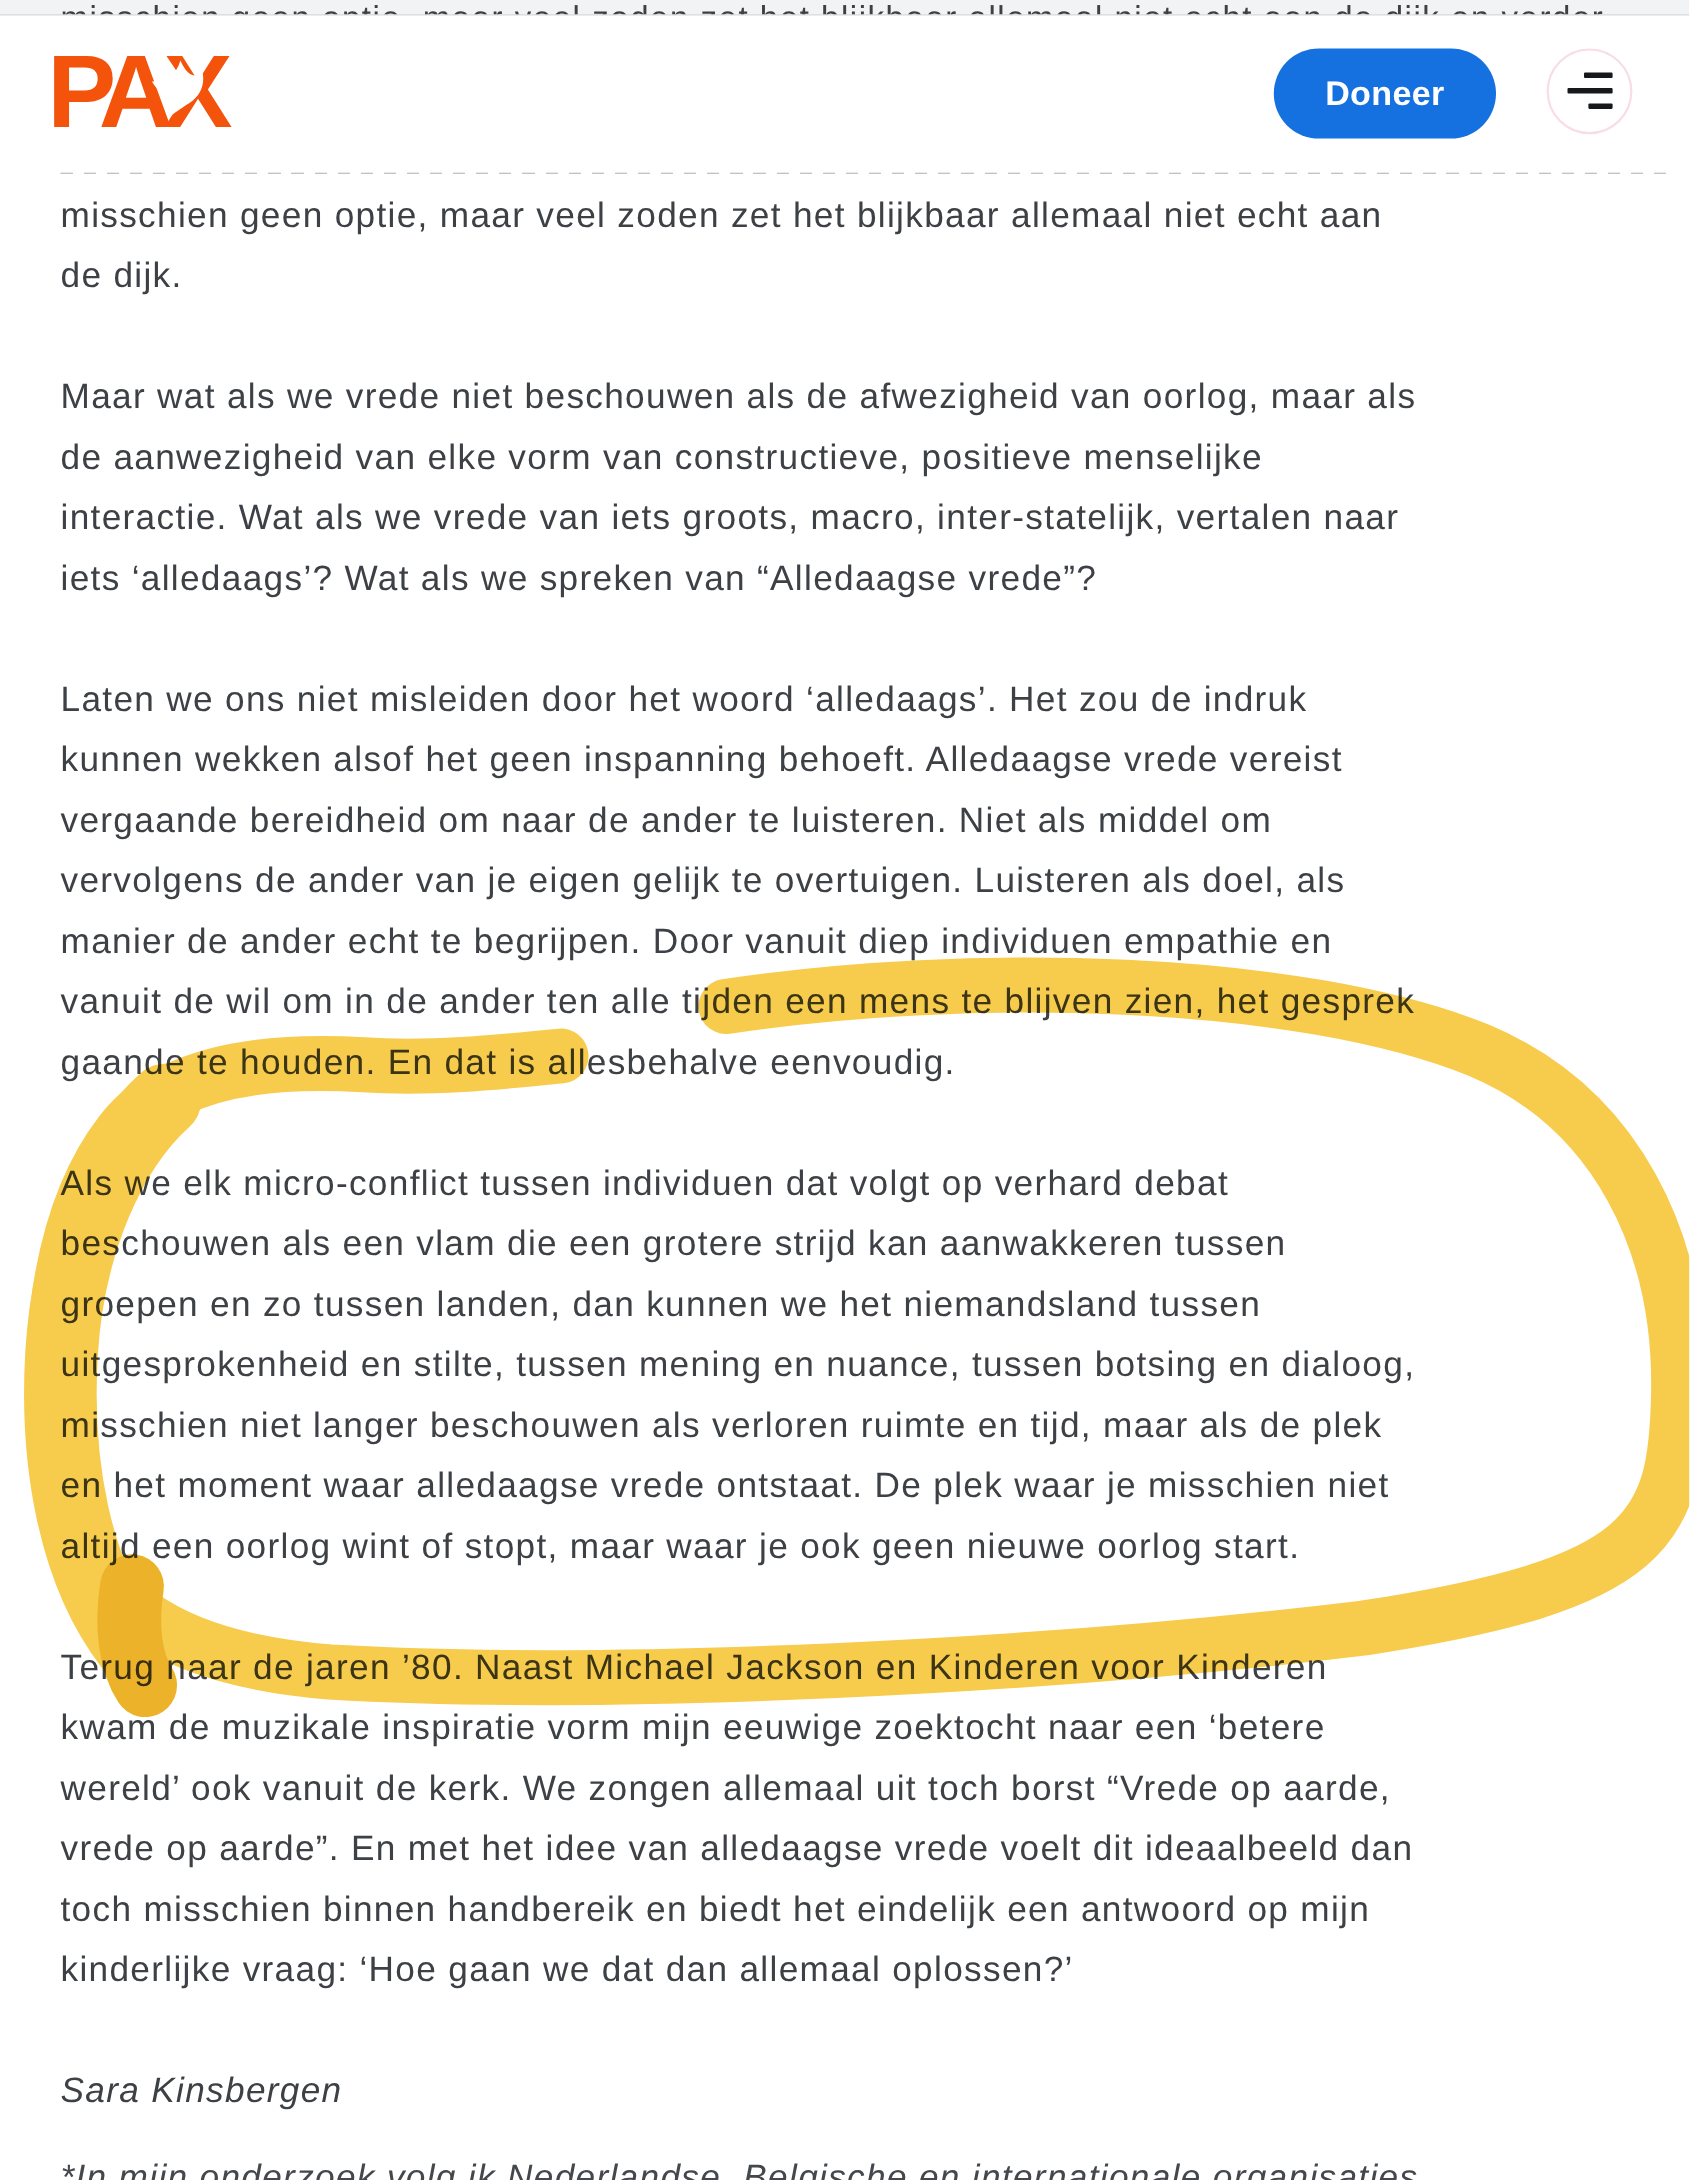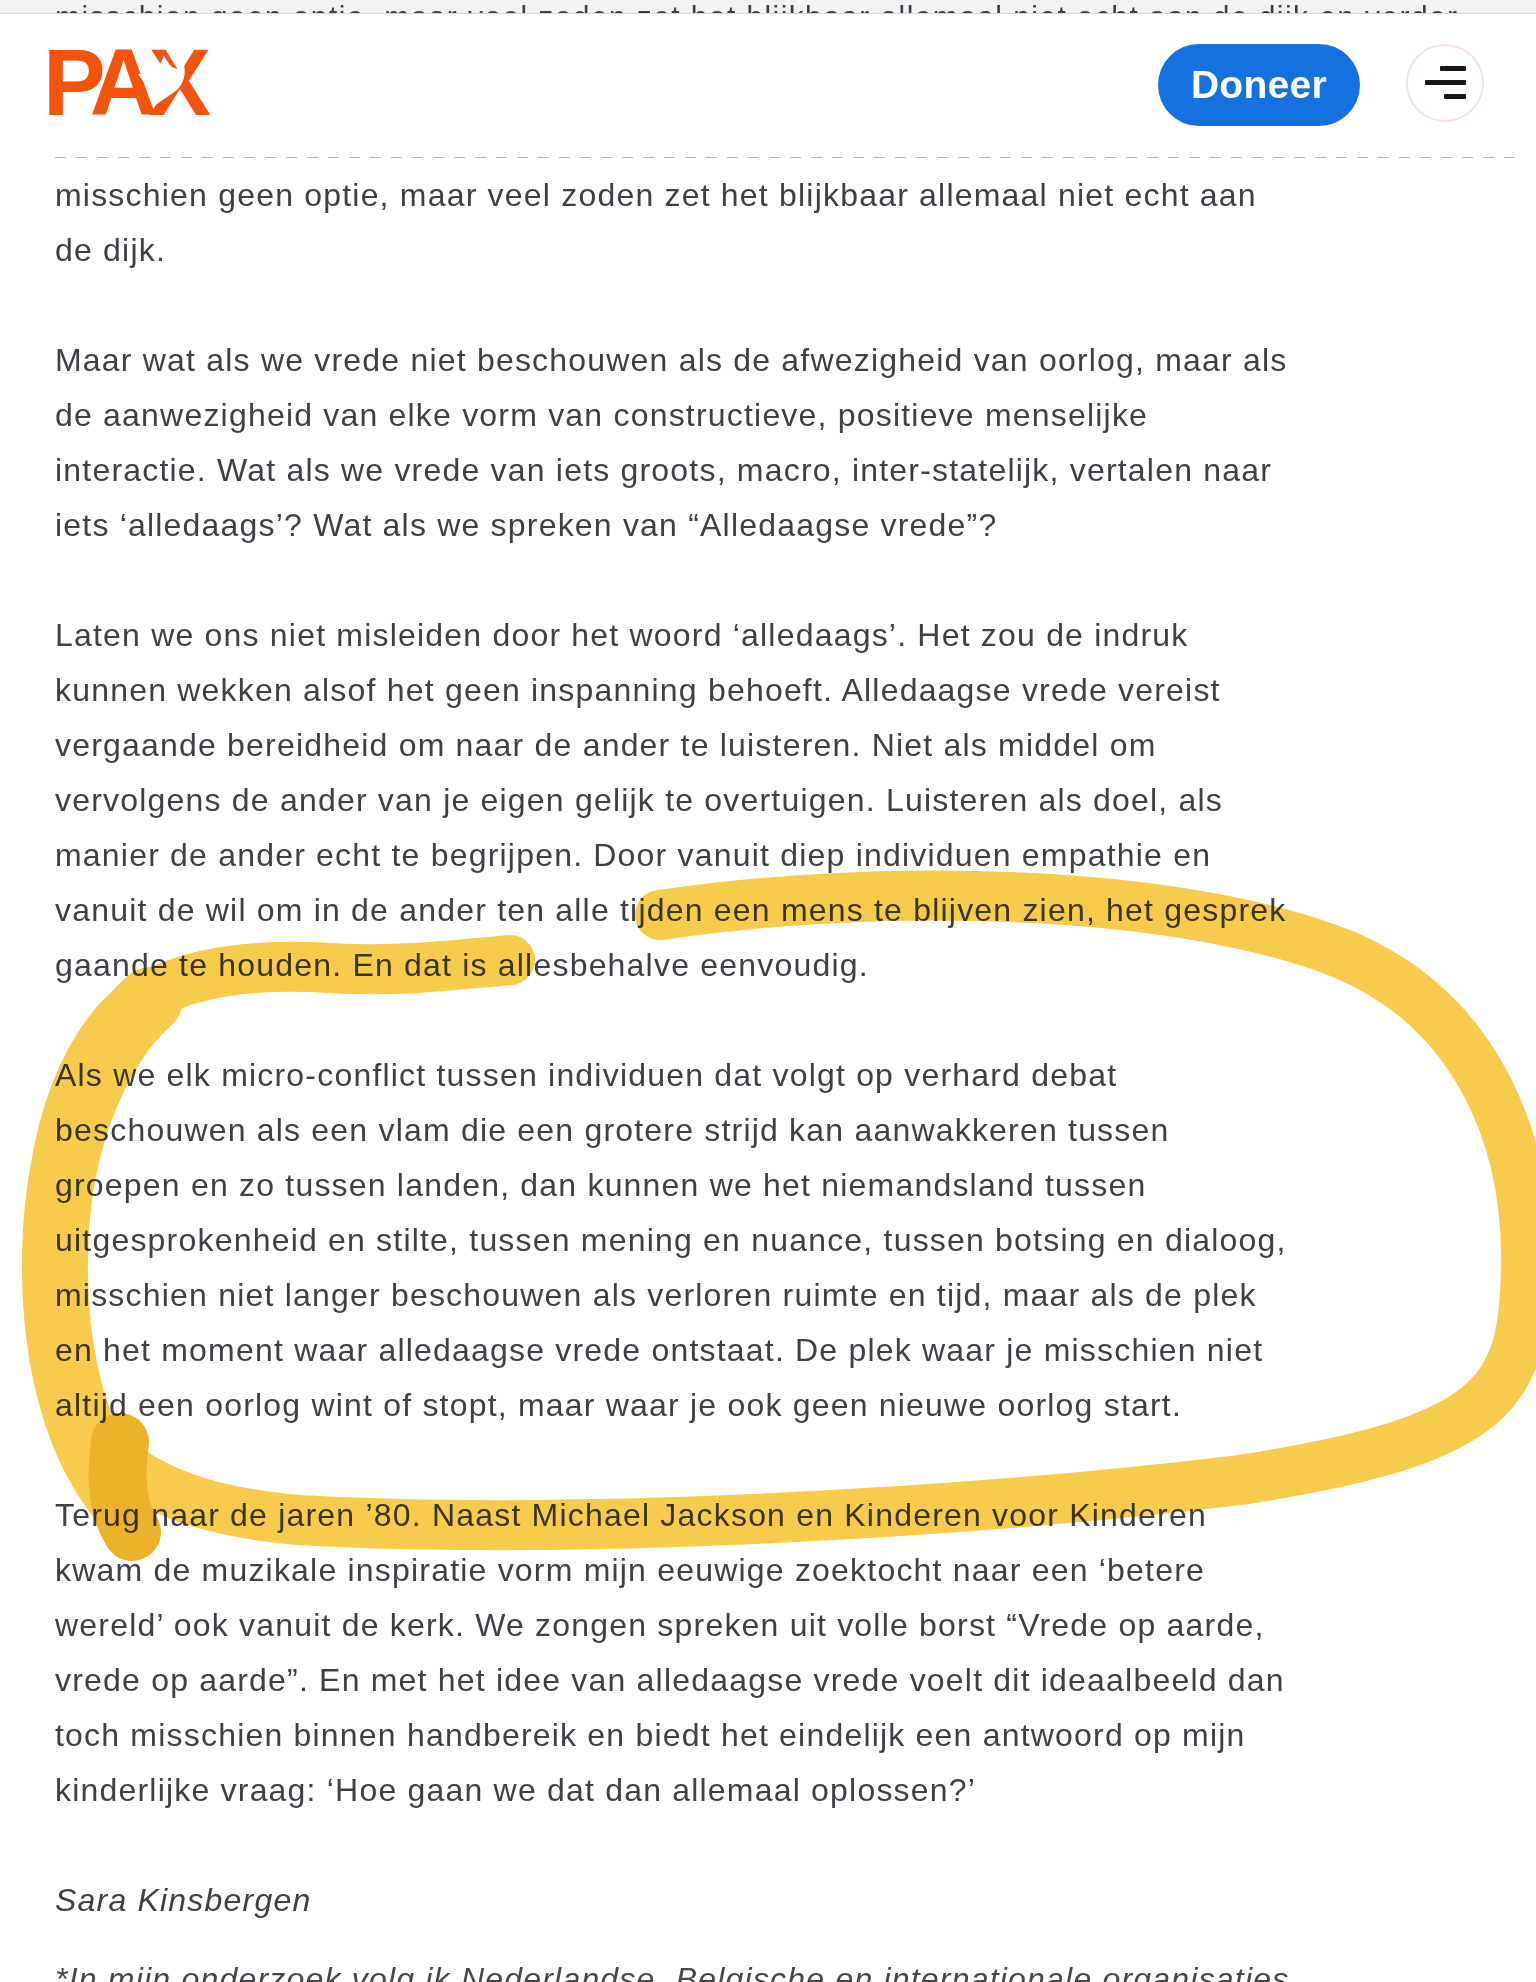--- a/index.html
+++ b/index.html
@@ -10,21 +10,21 @@
   
   .top-strip{position:absolute;left:0;top:0;width:1536px;height:13px;
              background:#f2f3f4;border-bottom:1px solid #d5d7d8;overflow:hidden;z-index:12;}
   .top-strip .clipped{position:absolute;left:55px;top:0;font-size:30px;color:#3d4145;
              white-space:nowrap;letter-spacing:1.4px;}
 
   
   .header{position:absolute;left:0;top:13px;width:1536px;height:144px;background:#ffffff;z-index:10;}
   .logo{position:absolute;left:48px;top:30px;width:170px;height:80px;cursor:pointer;}
   .donate-btn{position:absolute;left:1158px;top:31px;width:202px;height:82px;border:none;
-              border-radius:41px;color:#ffffff;font-size:39px;font-weight:700;
+              border-radius:41px;color:#ffffff;font-size:31px;font-weight:700;
               font-family:"Liberation Sans",sans-serif;cursor:pointer;letter-spacing:.3px;}
   .menu-btn{position:absolute;left:1406px;top:31px;width:78px;height:78px;border-radius:50%;
             background:#ffffff;border:2px solid #f8dee4;box-sizing:border-box;cursor:pointer;padding:0;}
   .menu-btn .bar{position:absolute;right:16px;height:5px;background:#16191c;border-radius:1px;}
   .menu-btn .b1{top:20px;width:26px;}
   .menu-btn .b2{top:34px;width:41px;}
   .menu-btn .b3{top:48px;width:22px;}
 
   
   .dashed{position:absolute;left:55px;top:155px;width:1465px;height:3px;
@@ -98,21 +98,21 @@
         <div class="line">beschouwen als een vlam die een grotere strijd kan aanwakkeren tussen</div>
         <div class="line">groepen en zo tussen landen, dan kunnen we het niemandsland tussen</div>
         <div class="line">uitgesprokenheid en stilte, tussen mening en nuance, tussen botsing en dialoog,</div>
         <div class="line">misschien niet langer beschouwen als verloren ruimte en tijd, maar als de plek</div>
         <div class="line">en het moment waar alledaagse vrede ontstaat. De plek waar je misschien niet</div>
         <div class="line">altijd een oorlog wint of stopt, maar waar je ook geen nieuwe oorlog start.</div>
       </div>
       <div class="para">
         <div class="line">Terug naar de jaren ’80. Naast Michael Jackson en Kinderen voor Kinderen</div>
         <div class="line">kwam de muzikale inspiratie vorm mijn eeuwige zoektocht naar een ‘betere</div>
-        <div class="line">wereld’ ook vanuit de kerk. We zongen spreken uit volle borst “Vrede op aarde,</div>
+        <div class="line">wereld’ ook vanuit de kerk. We zongen allemaal uit toch borst “Vrede op aarde,</div>
         <div class="line">vrede op aarde”. En met het idee van alledaagse vrede voelt dit ideaalbeeld dan</div>
         <div class="line">toch misschien binnen handbereik en biedt het eindelijk een antwoord op mijn</div>
         <div class="line">kinderlijke vraag: ‘Hoe gaan we dat dan allemaal oplossen?’</div>
       </div>
       <div class="line signature">Sara Kinsbergen</div>
       <div class="line footnote">*In mijn onderzoek volg ik Nederlandse, Belgische en internationale organisaties</div>
     </div>
 
   <svg class="marker" viewBox="0 0 1536 1982">
     <path class="marker-stroke" stroke-width="50" d="M 660 915

